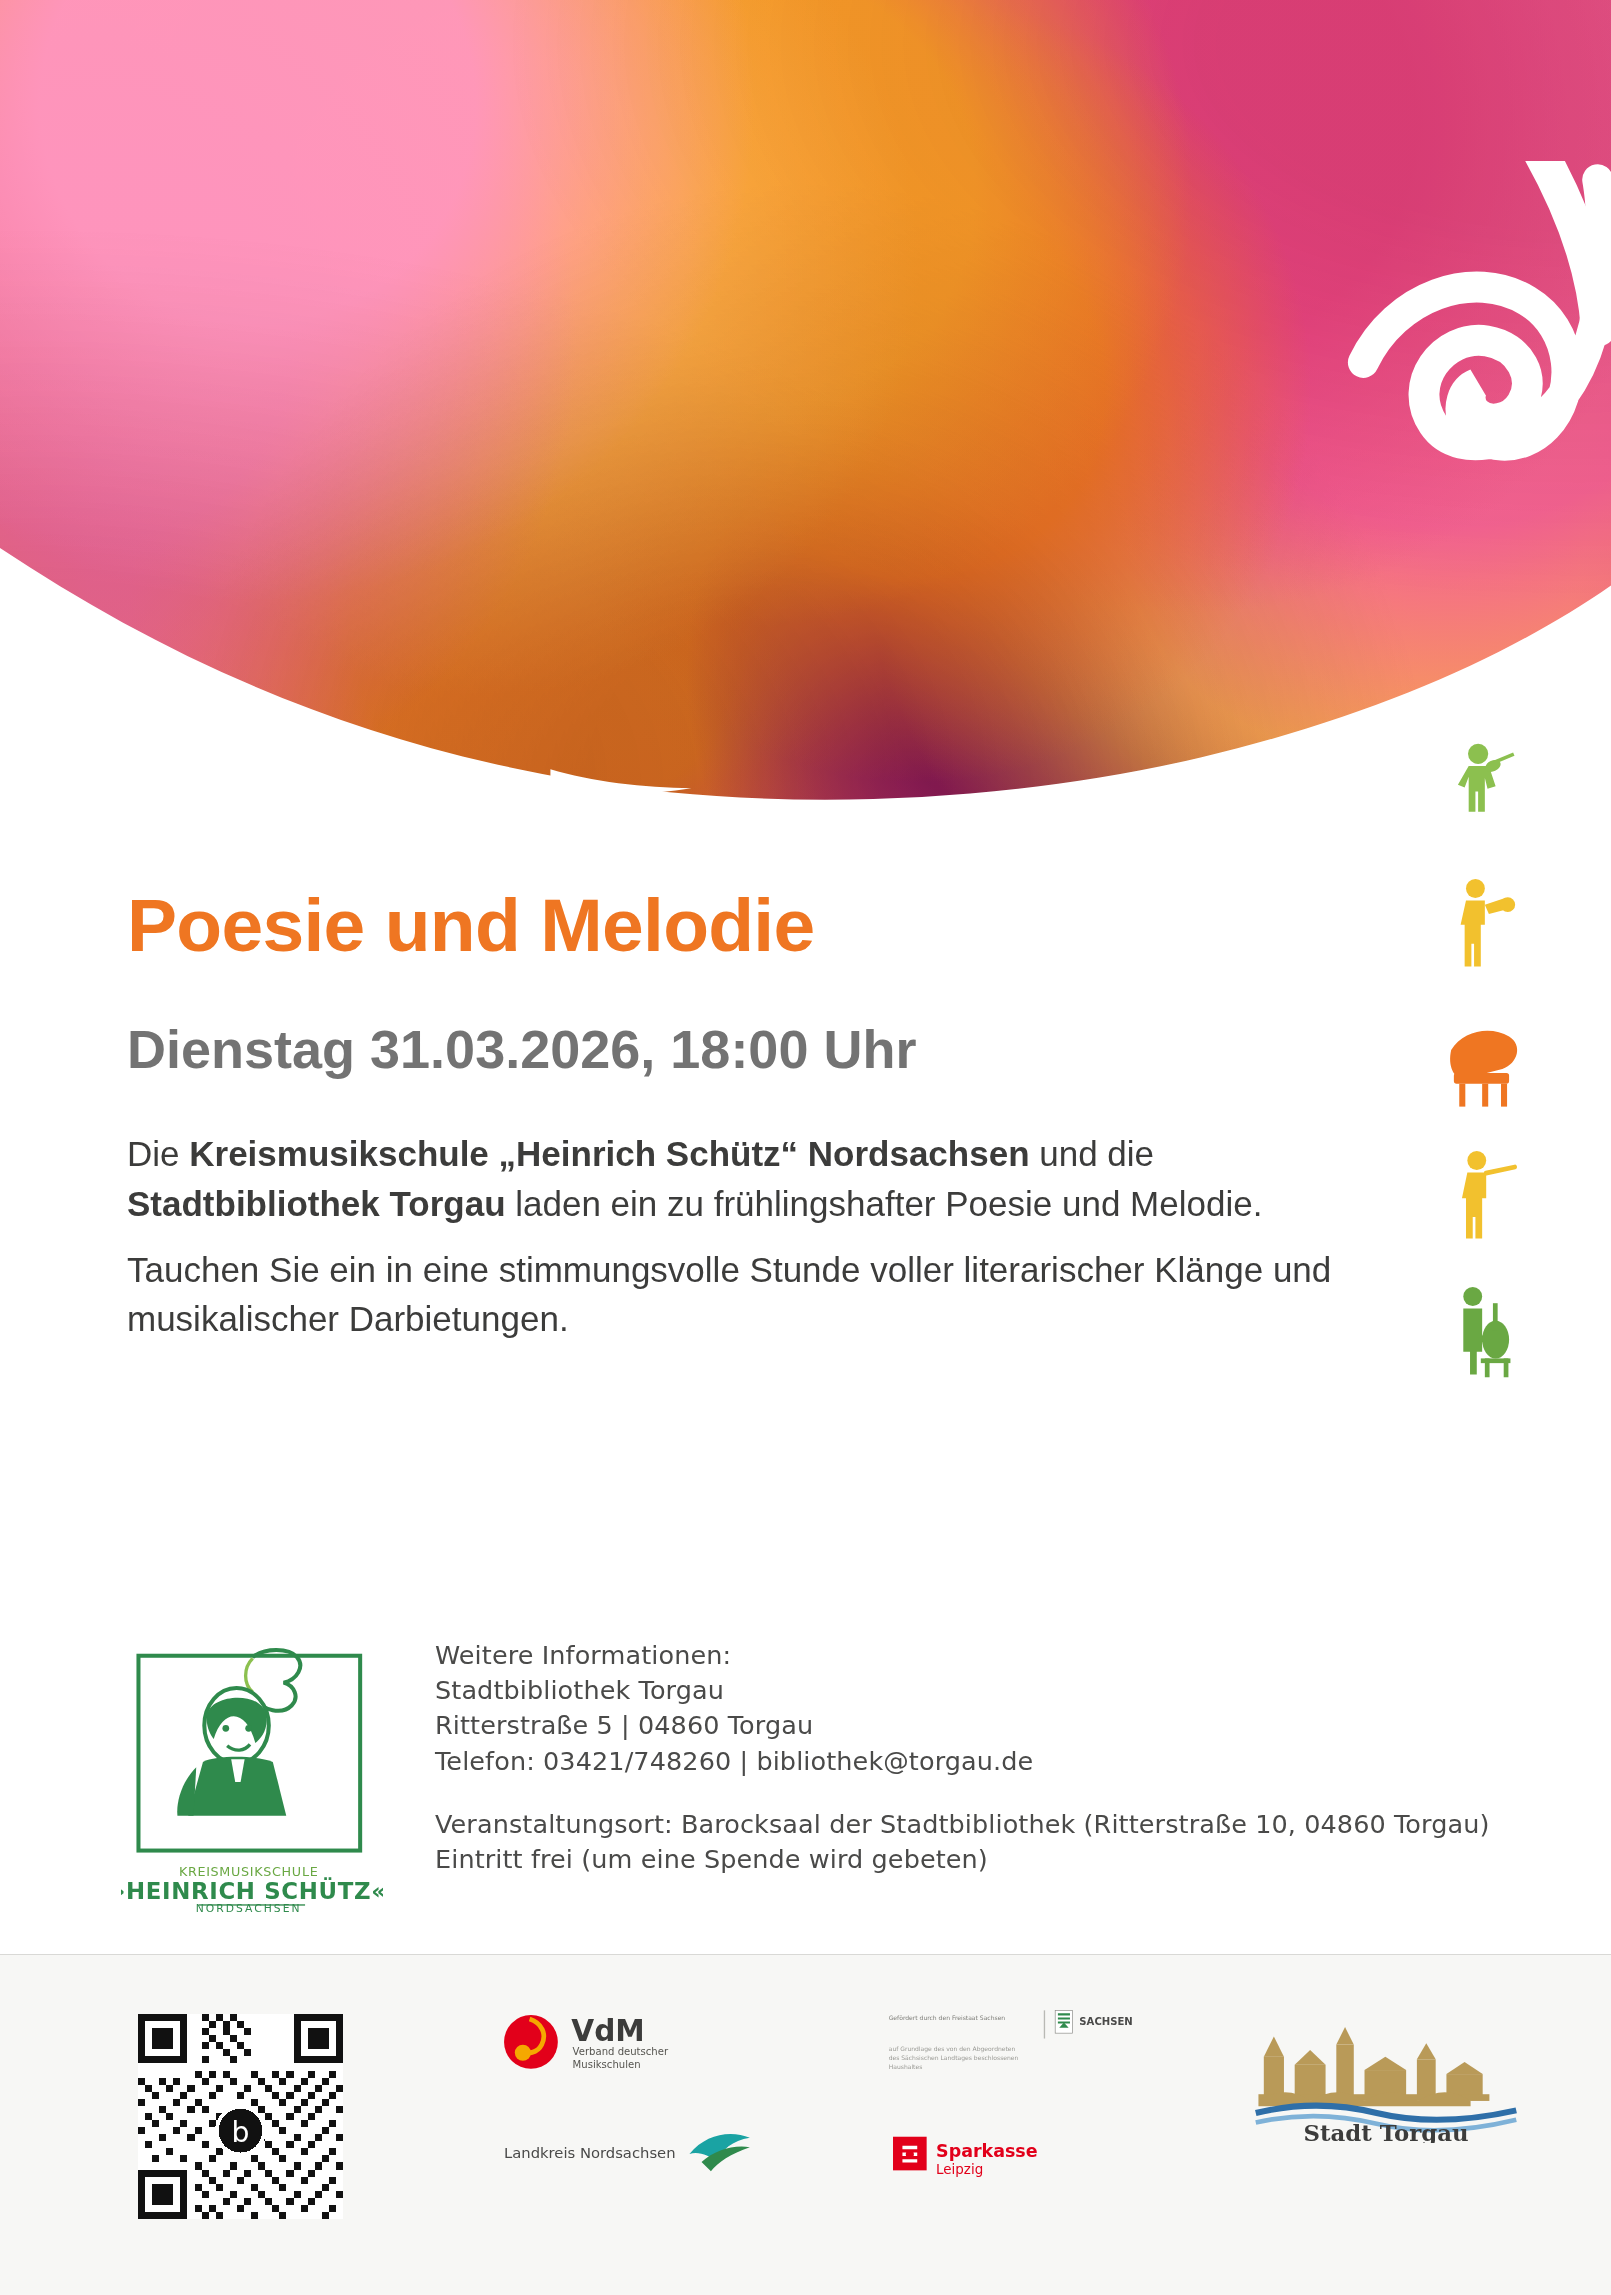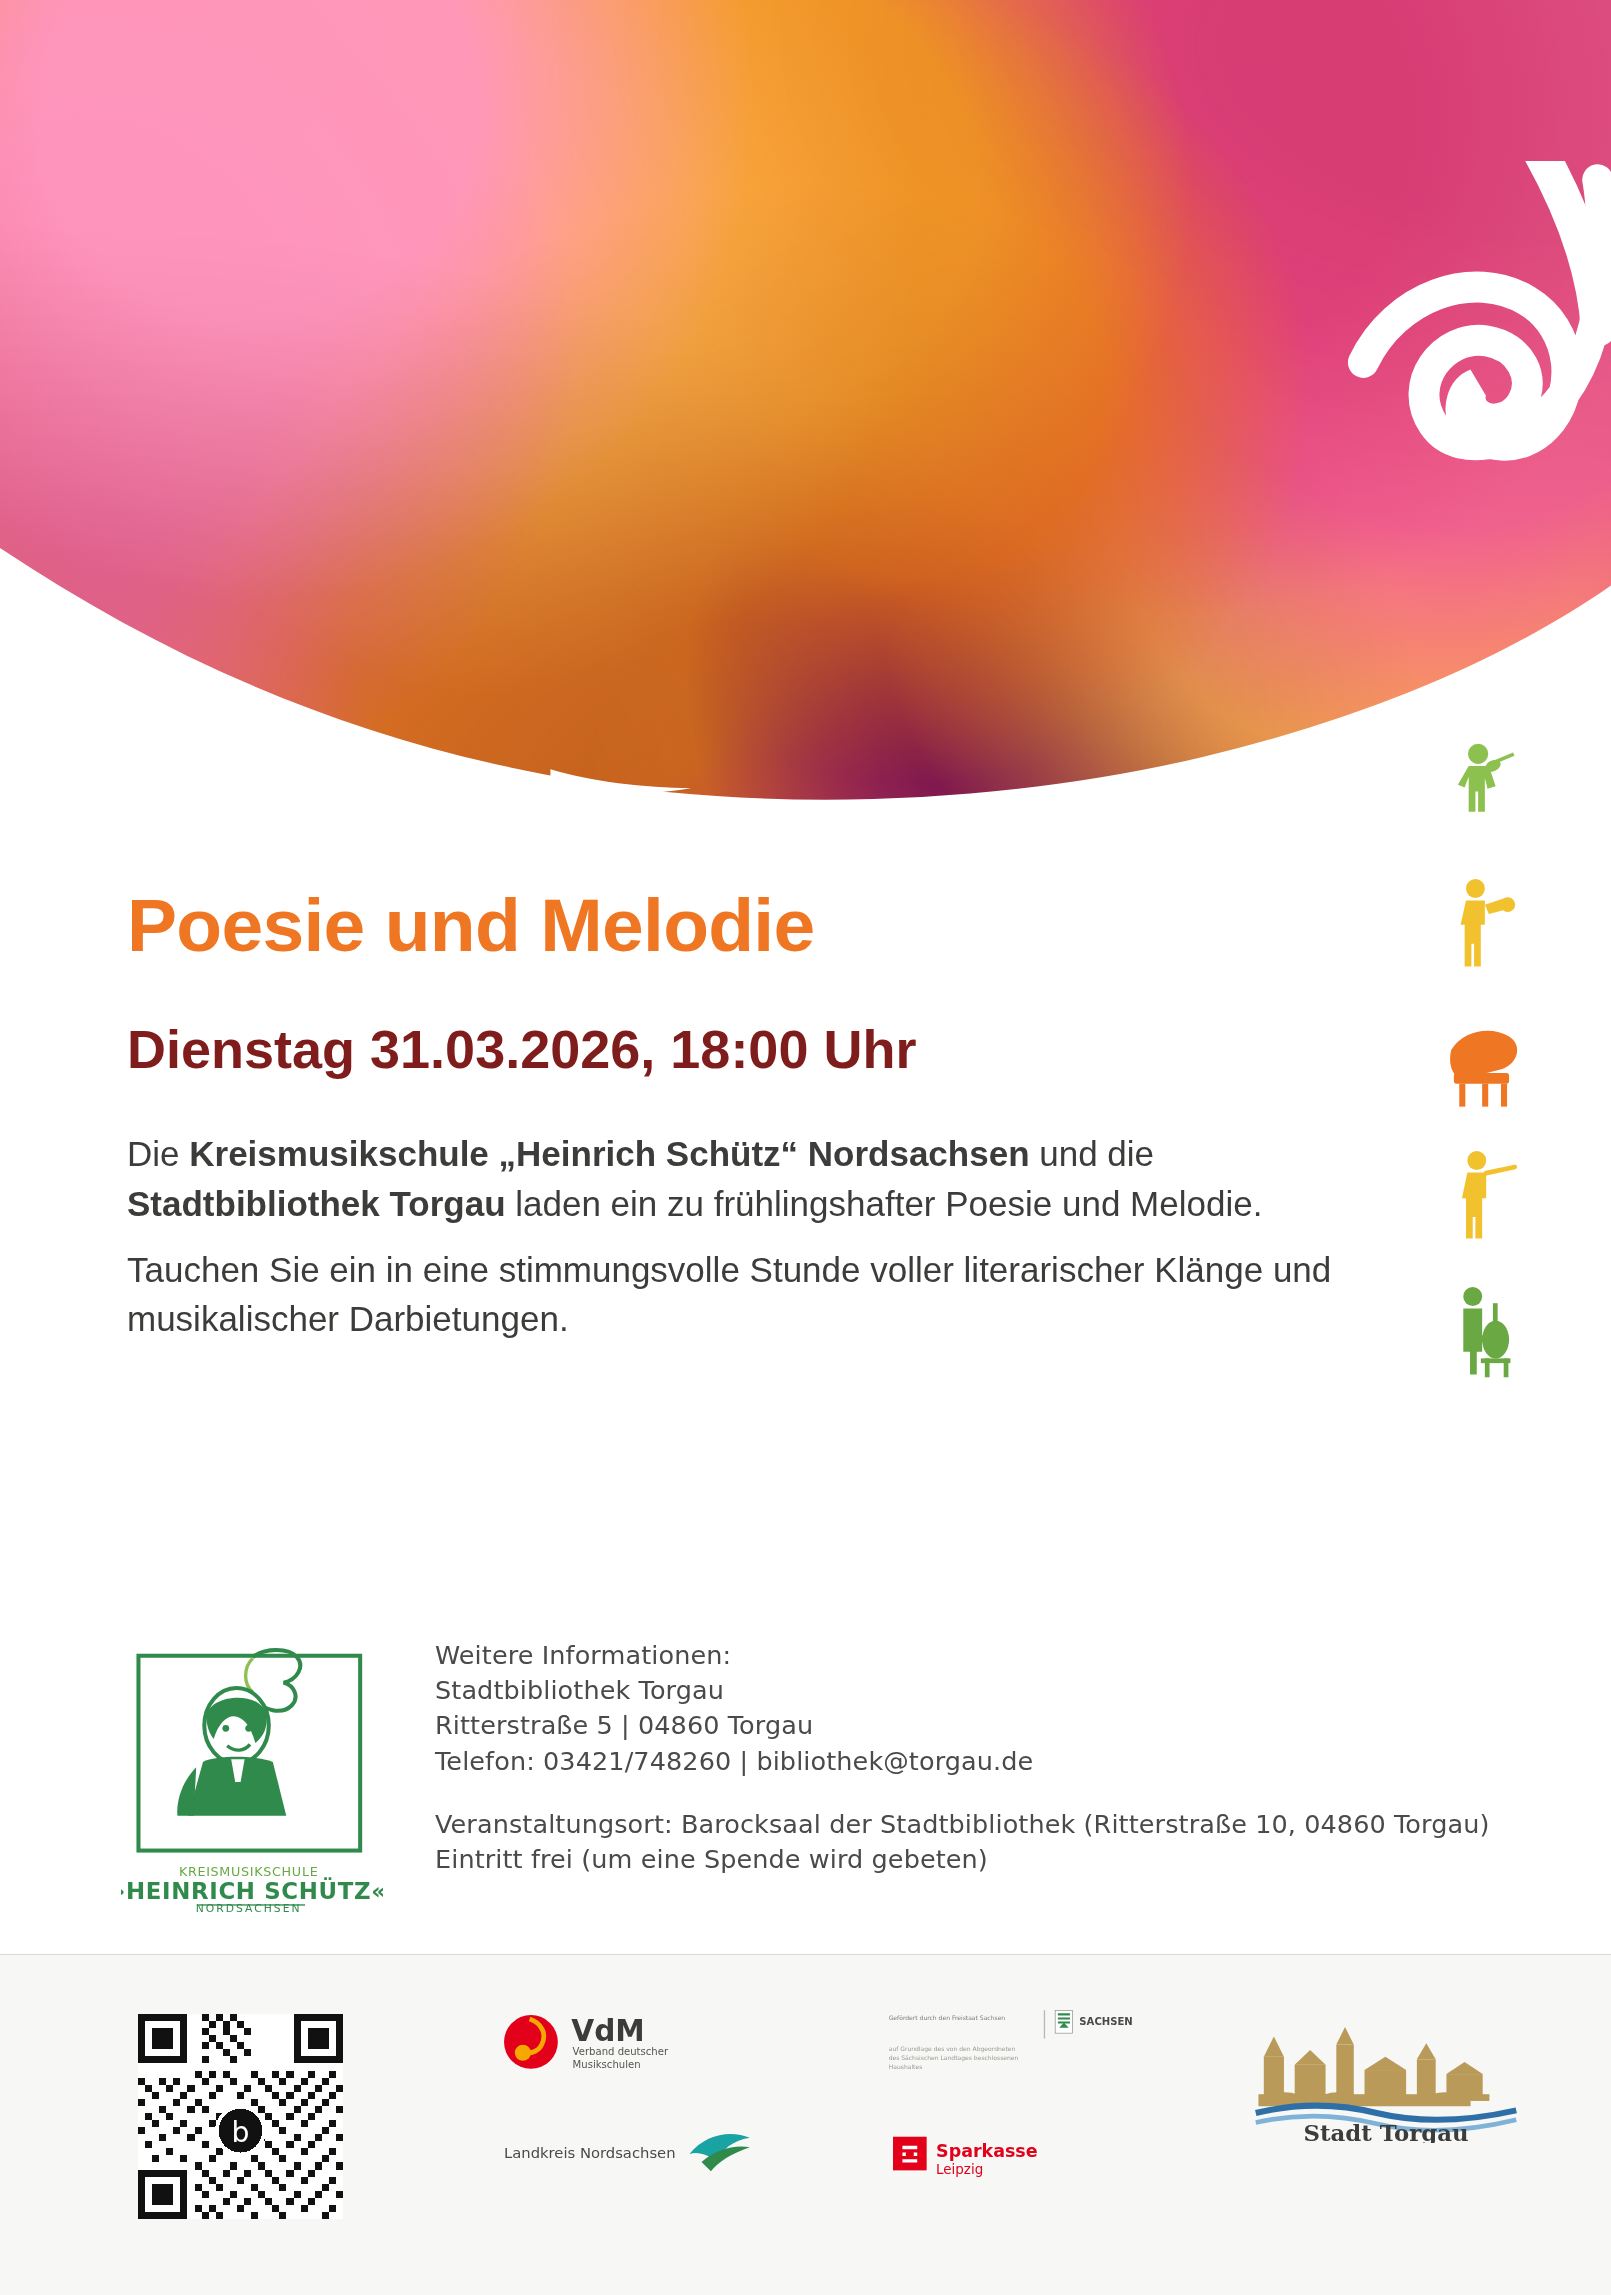--- a/index.html
+++ b/index.html
@@ -119,21 +119,21 @@
   .subtitle {
     font-size: 59px;
     font-weight: 700;
     color: #f2a33c;
     line-height: 1.1;
     margin: 17.5px 0 0 0;
   }
   .datetime {
     font-size: 54px;
     font-weight: 700;
-    color: #7f1d1d;
+    color: #737373;
     line-height: 1.1;
     margin: 55px 0 0 0;
   }
   .body-text {
     margin: 50px 0 0 0;
     font-size: 35px;
     line-height: 1.42;
     color: #3c3c3b;
     max-width: 1262px;
   }

